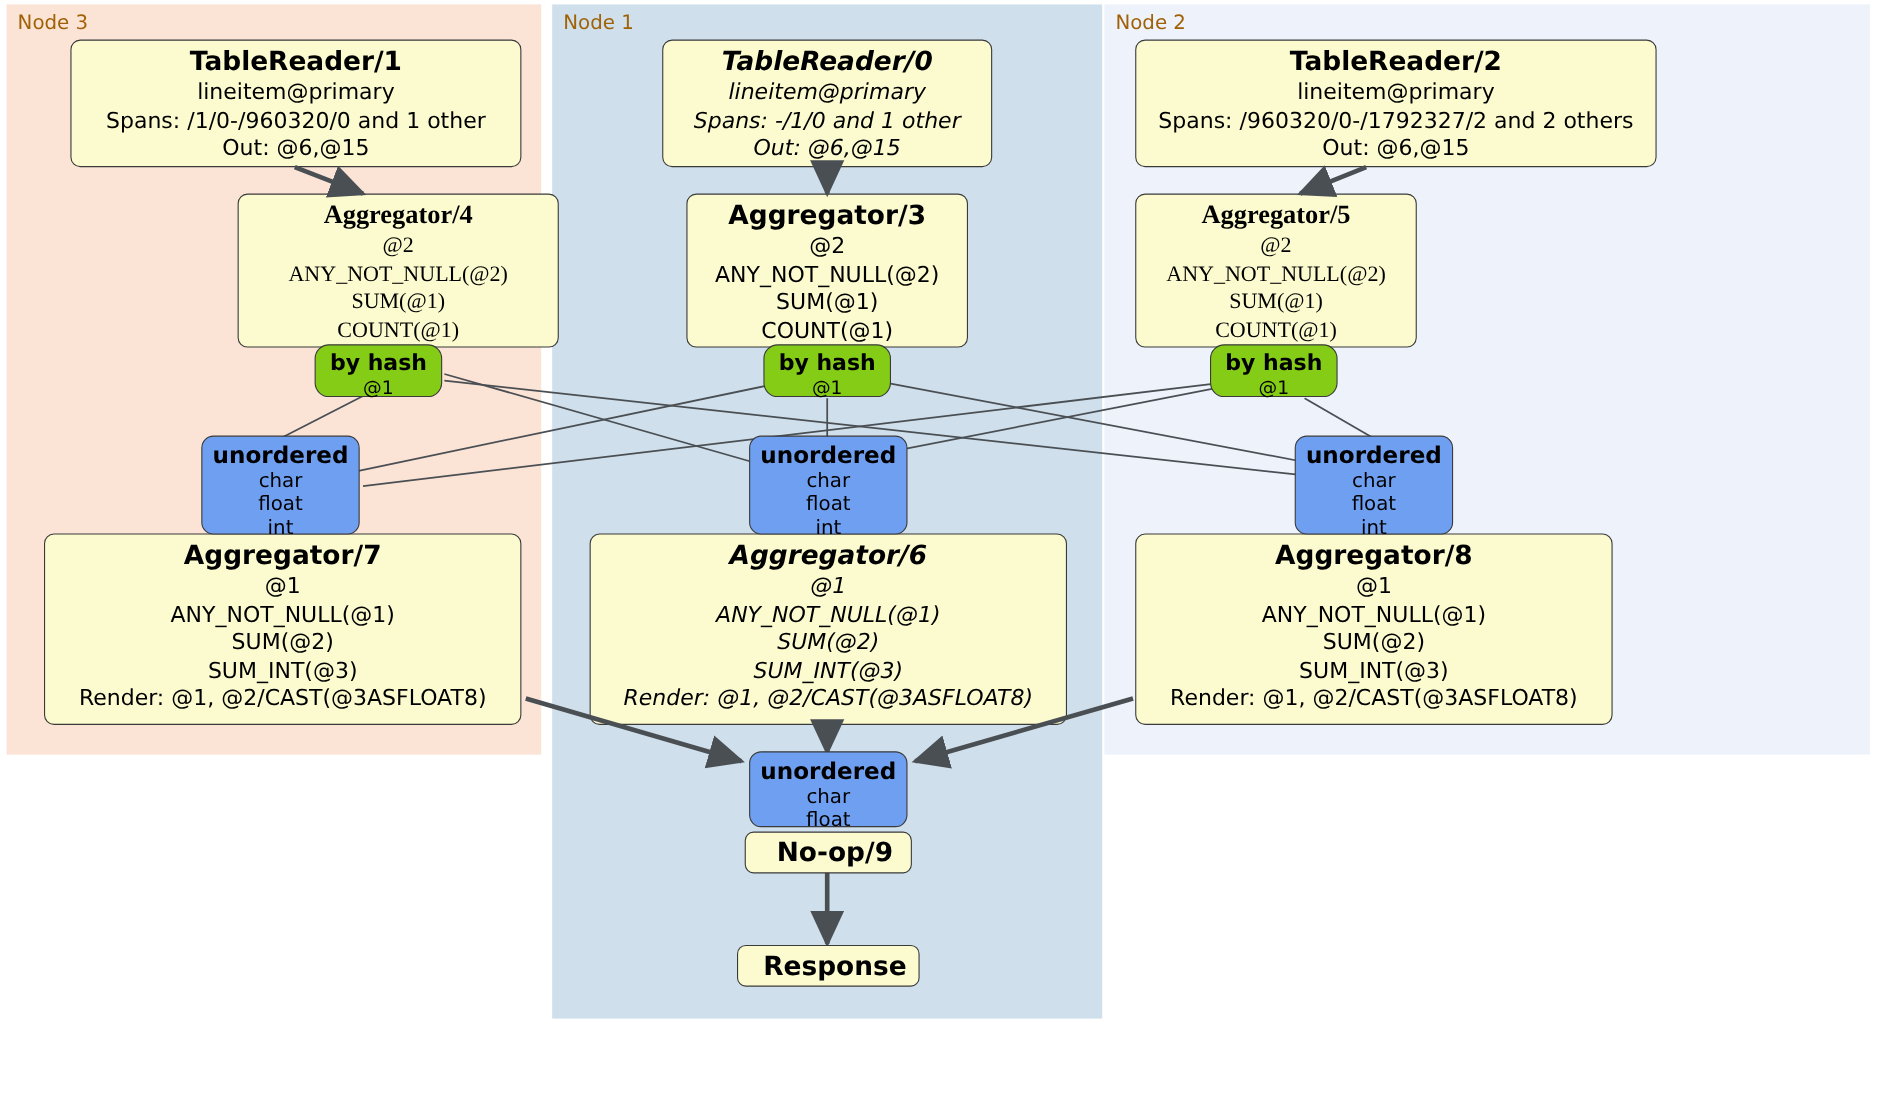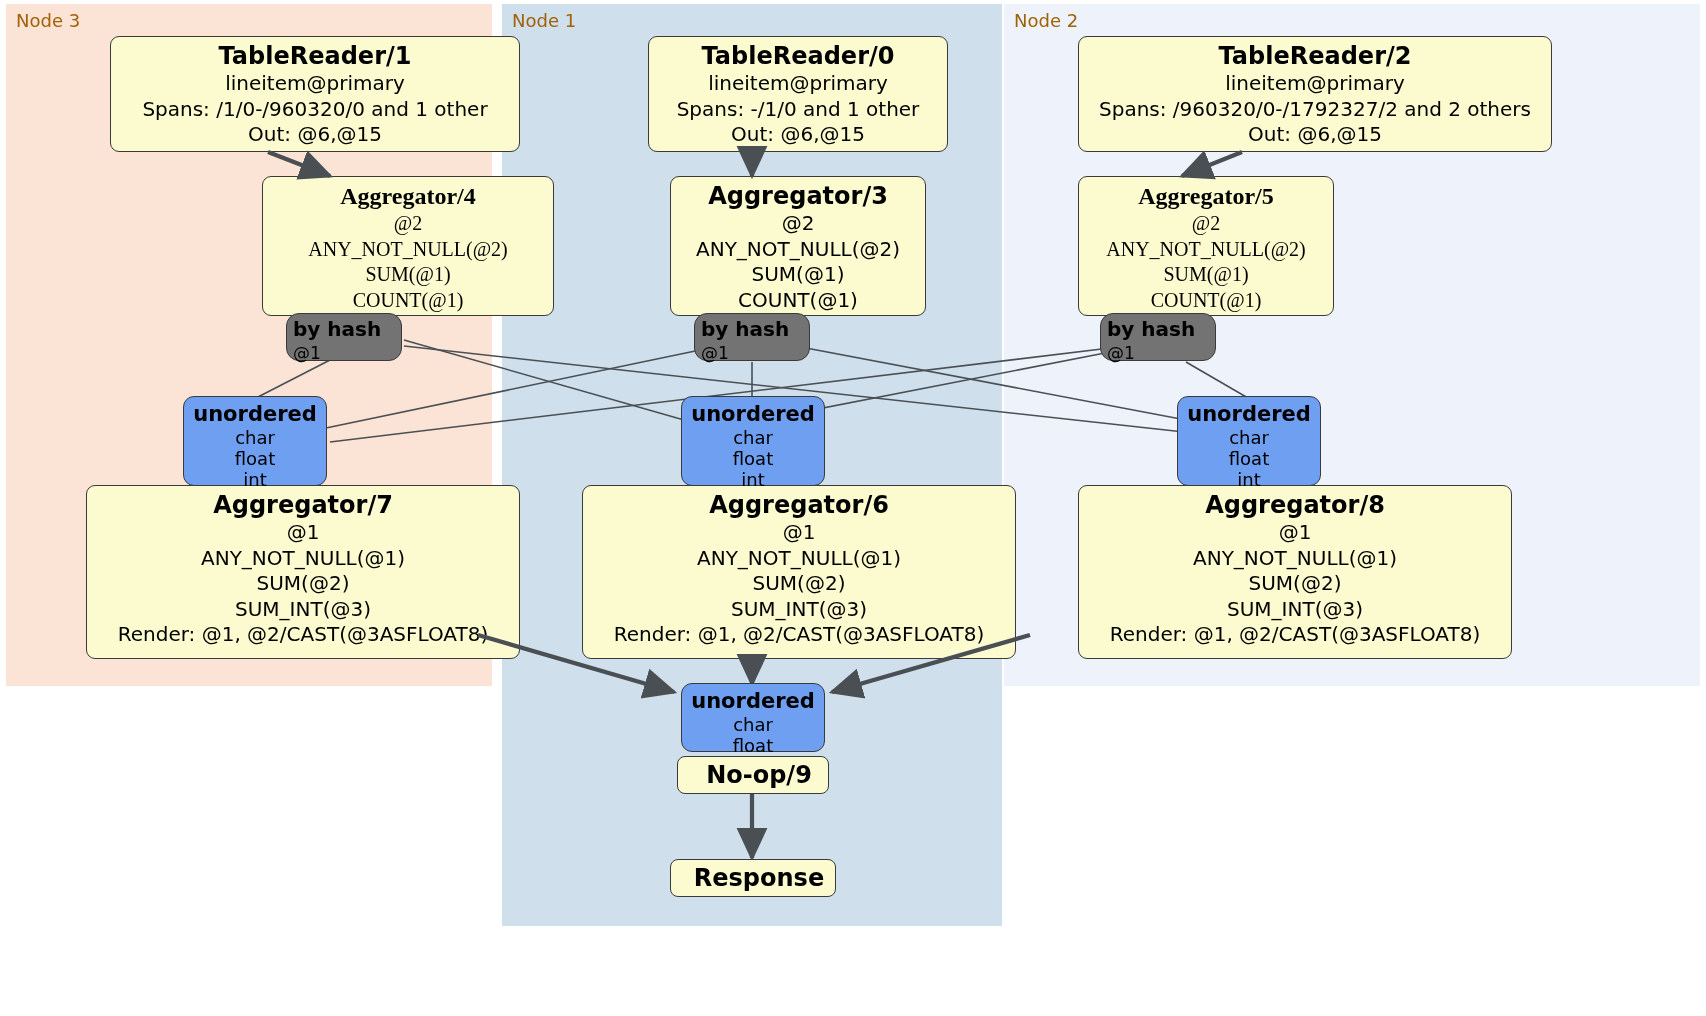--- a/index.html
+++ b/index.html
@@ -5,25 +5,25 @@
   html,body{margin:0;padding:0;background:#ffffff;}
   body{font-family:"DejaVu Sans","Liberation Sans",sans-serif;}
   #stage{position:relative;width:1706px;height:1016px;background:#ffffff;overflow:hidden;}
 
   .node-panel{position:absolute;box-sizing:border-box;}
   .node-panel .panel-label{position:absolute;left:10px;top:6px;font-size:18px;color:#a16207;
       font-family:"DejaVu Sans","Liberation Sans",sans-serif;}
 
   .proc{position:absolute;box-sizing:border-box;background:#fbfbcf;border:1.6px solid #3a3a3a;
         border-radius:9px;text-align:center;color:#000;padding:4px 6px 6px 6px;
-        font-size:20px;line-height:25.5px;margin-left:46px;}
+        font-size:20px;line-height:25.5px;}
   .proc .title{font-weight:bold;font-size:24px;line-height:30px;}
 
-  .router{position:absolute;box-sizing:border-box;background:#737373;border:1.6px solid #3a3a3a;
-          border-radius:13px;color:#000;padding:3px 6px;z-index:6;
+  .router{position:absolute;box-sizing:border-box;background:#84cc16;border:1.6px solid #3a3a3a;
+          border-radius:13px;text-align:center;color:#000;padding:3px 6px;z-index:6;
           font-size:17px;line-height:22px;}
   .router .title{font-weight:bold;font-size:20px;line-height:25px;}
 
   .sync{position:absolute;box-sizing:border-box;background:#6f9ff0;border:1.6px solid #3a3a3a;
         border-radius:11px;text-align:center;color:#000;padding:4px 6px;z-index:6;
         font-size:18px;line-height:21px;}
   .sync .title{font-weight:bold;font-size:21px;line-height:26px;}
 
   .small-proc{position:absolute;box-sizing:border-box;background:#fbfbcf;border:1.6px solid #3a3a3a;
         border-radius:8px;text-align:center;color:#000;z-index:7;
@@ -85,21 +85,21 @@
     </g>
   </svg>
 
   <div class="proc" style="left:64px;top:36px;width:410px;height:116px;">
     <div class="title">TableReader/1</div>
     <div>lineitem@primary</div>
     <div>Spans: /1/0-/960320/0 and 1 other</div>
     <div>Out: @6,@15</div>
   </div>
 
-  <div class="proc" style="left:602px;top:36px;width:300px;height:116px;">
+  <div class="proc" style="left:602px;top:36px;width:300px;height:116px;font-style:italic;">
     <div class="title">TableReader/0</div>
     <div>lineitem@primary</div>
     <div>Spans: -/1/0 and 1 other</div>
     <div>Out: @6,@15</div>
   </div>
 
   <div class="proc" style="left:1032px;top:36px;width:474px;height:116px;">
     <div class="title">TableReader/2</div>
     <div>lineitem@primary</div>
     <div>Spans: /960320/0-/1792327/2 and 2 others</div>
@@ -168,21 +168,21 @@
 
   <div class="proc" style="left:40px;top:485px;width:434px;height:174px;">
     <div class="title">Aggregator/7</div>
     <div>@1</div>
     <div>ANY_NOT_NULL(@1)</div>
     <div>SUM(@2)</div>
     <div>SUM_INT(@3)</div>
     <div>Render: @1, @2/CAST(@3ASFLOAT8)</div>
   </div>
 
-  <div class="proc" style="left:536px;top:485px;width:434px;height:174px;">
+  <div class="proc" style="left:536px;top:485px;width:434px;height:174px;font-style:italic;">
     <div class="title">Aggregator/6</div>
     <div>@1</div>
     <div>ANY_NOT_NULL(@1)</div>
     <div>SUM(@2)</div>
     <div>SUM_INT(@3)</div>
     <div>Render: @1, @2/CAST(@3ASFLOAT8)</div>
   </div>
 
   <div class="proc" style="left:1032px;top:485px;width:434px;height:174px;">
     <div class="title">Aggregator/8</div>

